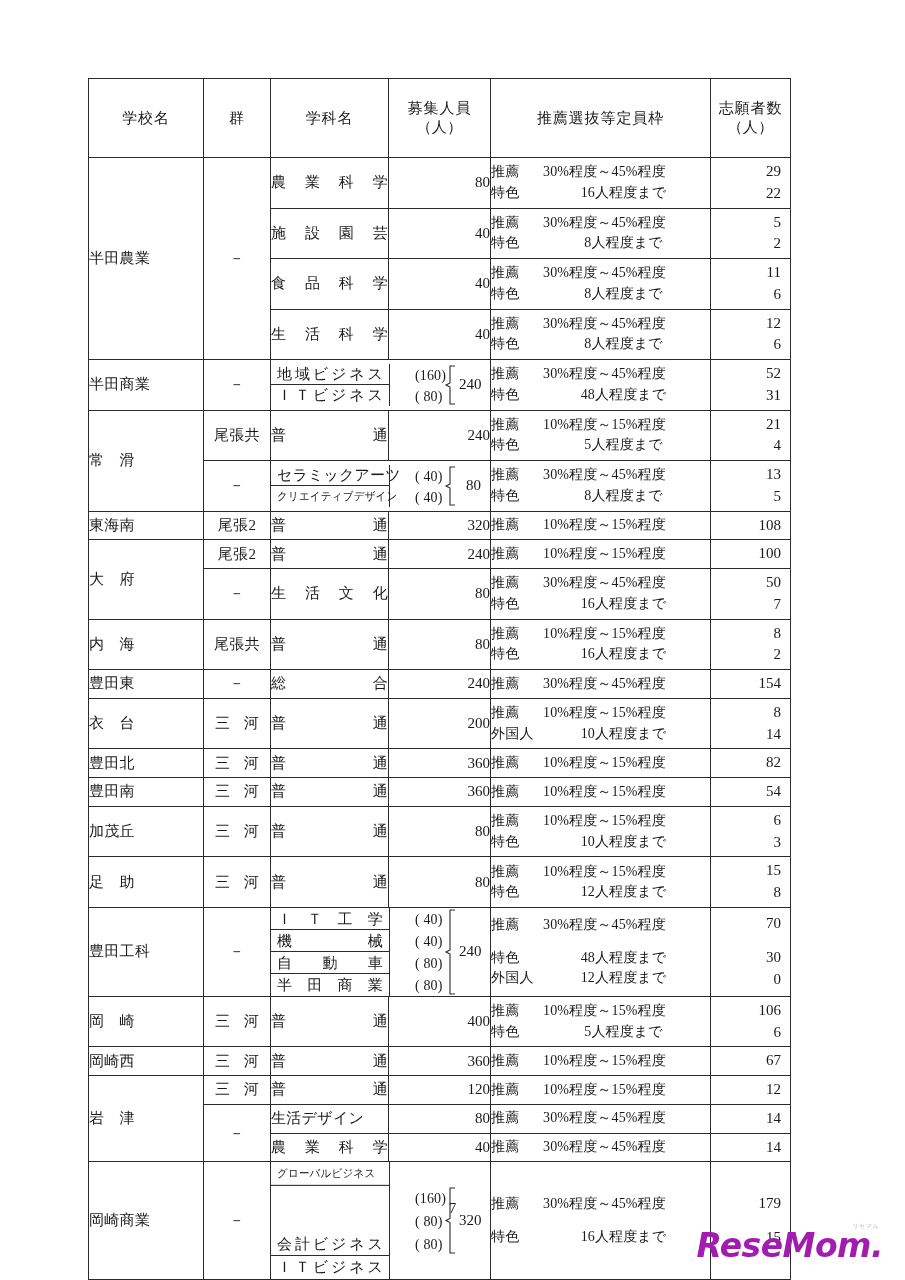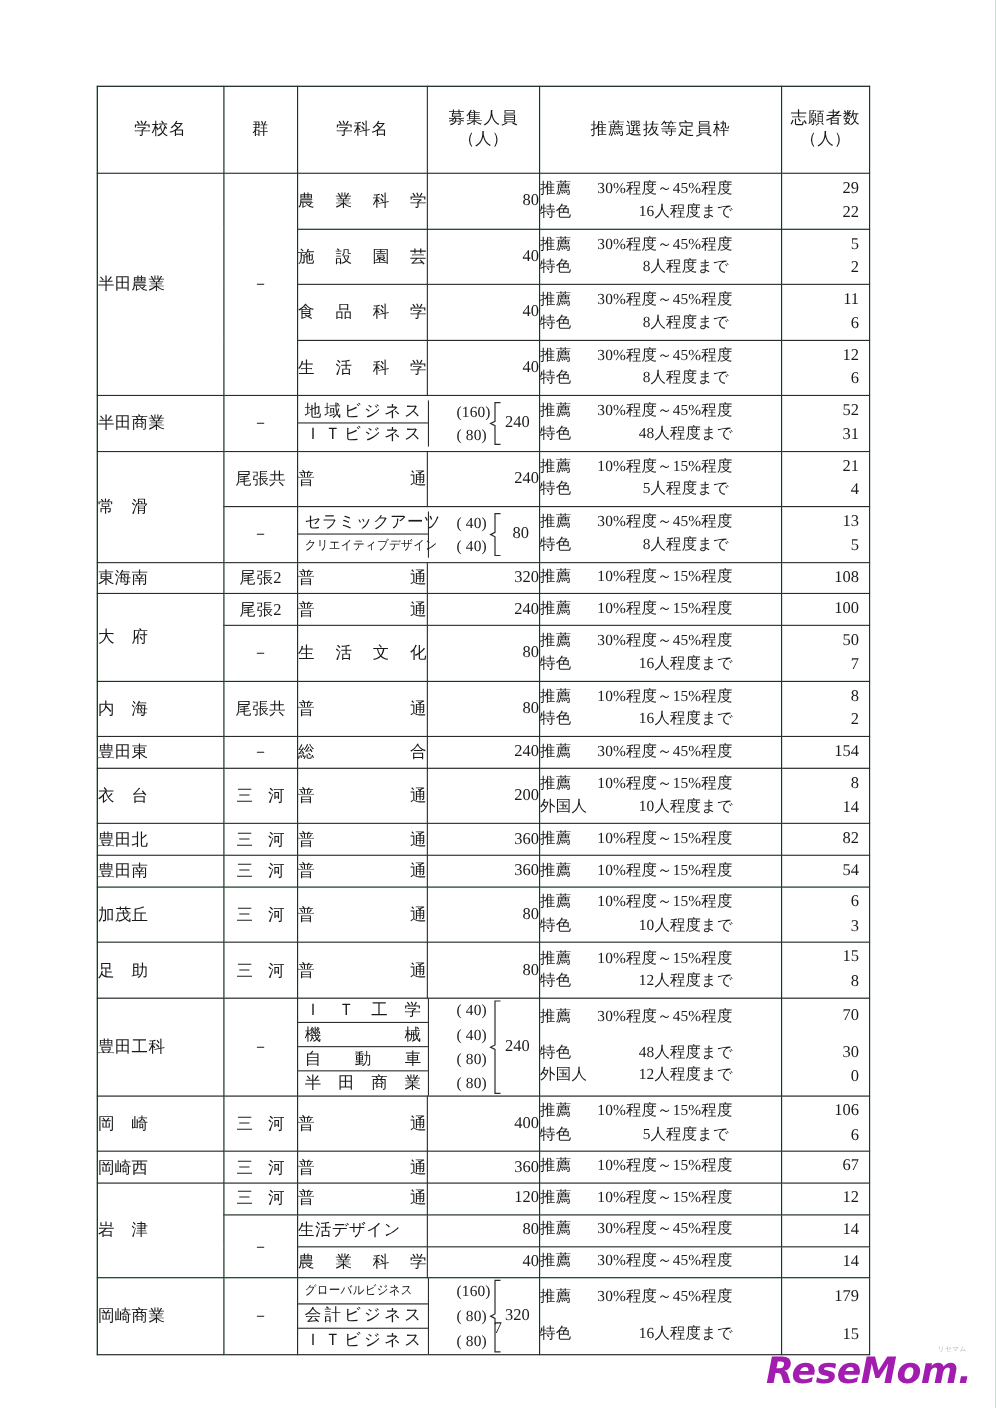--- a/index.html
+++ b/index.html
@@ -904,21 +904,21 @@
           </tr>
           <tr>
             <td class="school" rowspan="1">岡崎商業</td>
             <td class="group" rowspan="1">
               <span class="dash">－</span>
             </td>
             <td class="bracket-cell" colspan="2">
               <div class="brace-box">
                 <div class="brace-names">
                   <div class="bn small" style="height:23px;line-height:21px;">グローバルビジネス</div>
-                  <div class="bn" style="height:23px;line-height:21px;">
+                  <div class="bn" style="height:23px;line-height:21px;margin-top:48px;">
                     <span class="sp">会計ビジネス</span>
                   </div>
                   <div class="bn" style="height:23px;line-height:21px;">
                     <span class="sp">ＩＴビジネス</span>
                   </div>
                 </div>
                 <div class="brace-nums">
                   <div class="bv" style="height:23px;line-height:23px;">(160)</div>
                   <div class="bv" style="height:23px;line-height:23px;">( 80)</div>
                   <div class="bv" style="height:23px;line-height:23px;">( 80)</div>

